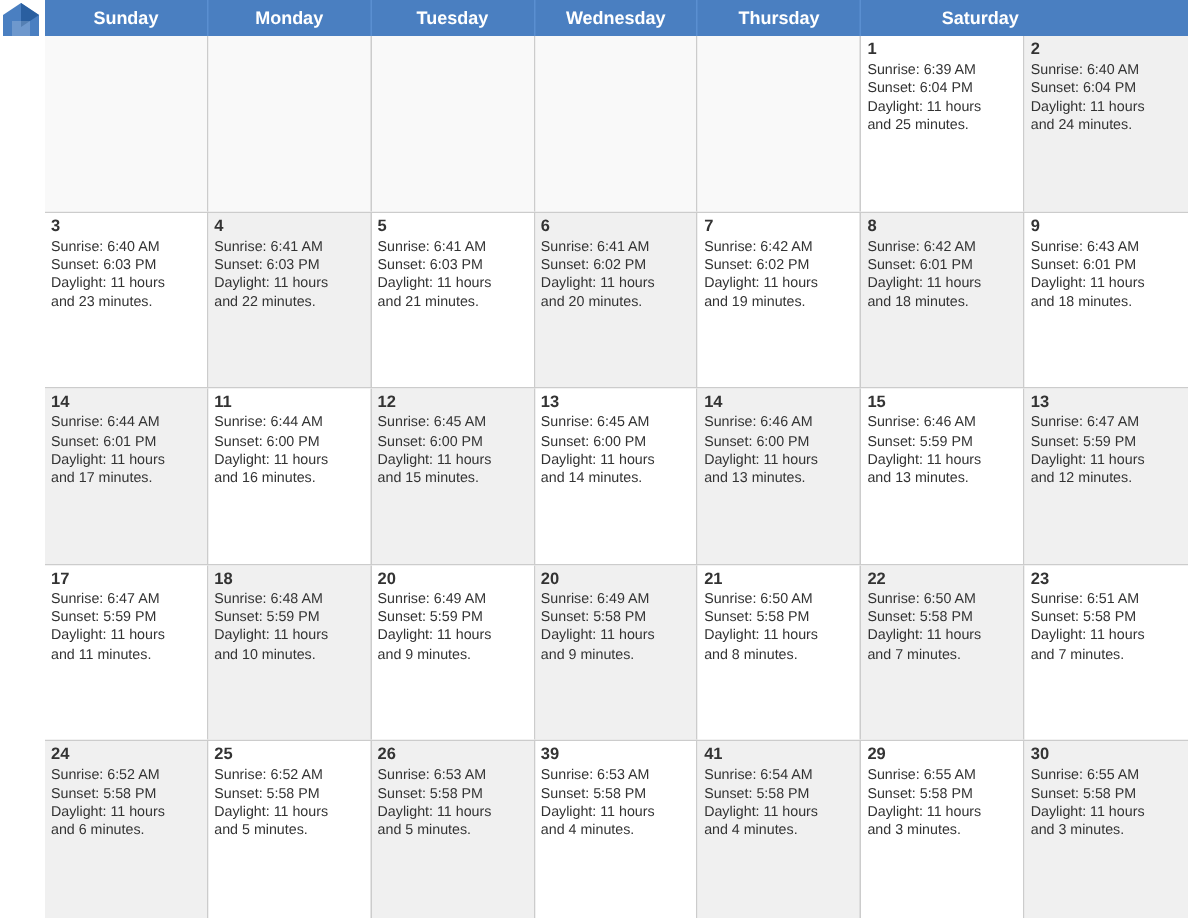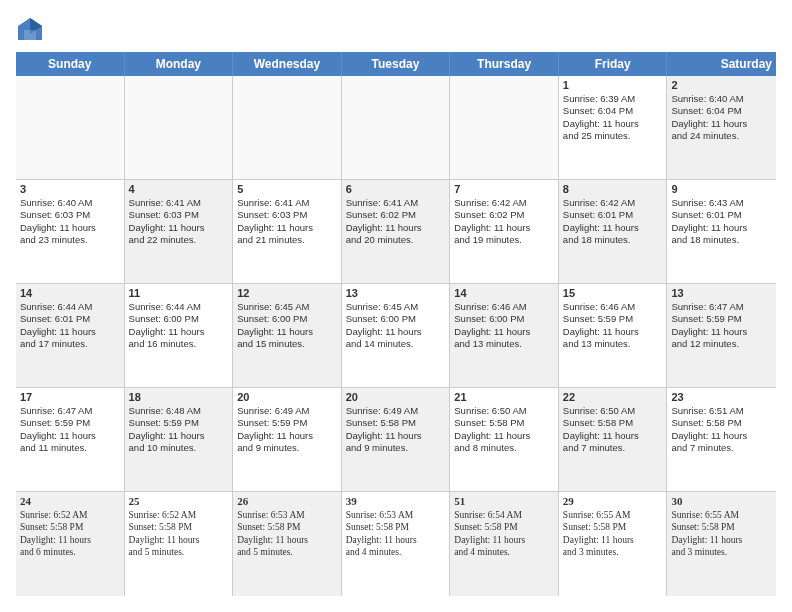--- a/index.html
+++ b/index.html
@@ -6,23 +6,22 @@
     body {
       font-family: Arial, sans-serif;
       background: #fff;
       width: 792px;
       height: 612px;
       overflow: hidden;
     }
     .page {
       width: 792px;
       height: 612px;
-      padding: 16px;
       display: flex;
-      flex-direction: column;
+      flex-direction: row;
     }
     .header {
       display: flex;
       justify-content: space-between;
       align-items: flex-start;
       margin-bottom: 8px;
     }
     .logo {
       display: flex;
       align-items: center;
@@ -75,21 +74,21 @@
     .cal-body {
       flex: 1;
       display: grid;
       grid-template-rows: repeat(5, 1fr);
     }
     .cal-week {
       display: grid;
       grid-template-columns: repeat(7, 1fr);
       border-bottom: 1px solid #ccc;
     }
-    .cal-week:last-child { border-bottom: none; font-family: Liberation Serif, serif; }
+    .cal-week:last-child { border-bottom: none; }
     .cal-cell {
       border-right: 1px solid #ccc;
       padding: 3px 4px;
       font-size: 9.5px;
       color: #333;
       background: #fff;
       min-height: 0;
       overflow: hidden;
     }
     .cal-cell:last-child { border-right: none; }
@@ -124,24 +123,23 @@
     <div class="title-block">
       <div class="month-title"></div>
       <div class="location"></div>
     </div>
   </div>
 
   <div class="calendar">
     <div class="cal-header">
     <div class="cal-header-cell">Sunday</div>
         <div class="cal-header-cell">Monday</div>
+        <div class="cal-header-cell">Tuesday</div>
         <div class="cal-header-cell">Wednesday</div>
-        <div class="cal-header-cell">Tuesday</div>
         <div class="cal-header-cell">Thursday</div>
-        <div class="cal-header-cell">Friday</div>
         <div class="cal-header-cell">Saturday</div>
       </div>
     <div class="cal-body">
     <div class="cal-week">
           <div class="cal-cell empty"></div>
           <div class="cal-cell empty"></div>
           <div class="cal-cell empty"></div>
           <div class="cal-cell empty"></div>
           <div class="cal-cell empty"></div>
           <div class="cal-cell">
@@ -335,21 +333,21 @@
 and 5 minutes.</div>
           </div>
           <div class="cal-cell">
             <div class="day-num">39</div>
             <div class="day-info" style="white-space: pre-line;">Sunrise: 6:53 AM
 Sunset: 5:58 PM
 Daylight: 11 hours
 and 4 minutes.</div>
           </div>
           <div class="cal-cell shaded">
-            <div class="day-num">51</div>
+            <div class="day-num">41</div>
             <div class="day-info" style="white-space: pre-line;">Sunrise: 6:54 AM
 Sunset: 5:58 PM
 Daylight: 11 hours
 and 4 minutes.</div>
           </div>
           <div class="cal-cell">
             <div class="day-num">29</div>
             <div class="day-info" style="white-space: pre-line;">Sunrise: 6:55 AM
 Sunset: 5:58 PM
 Daylight: 11 hours

